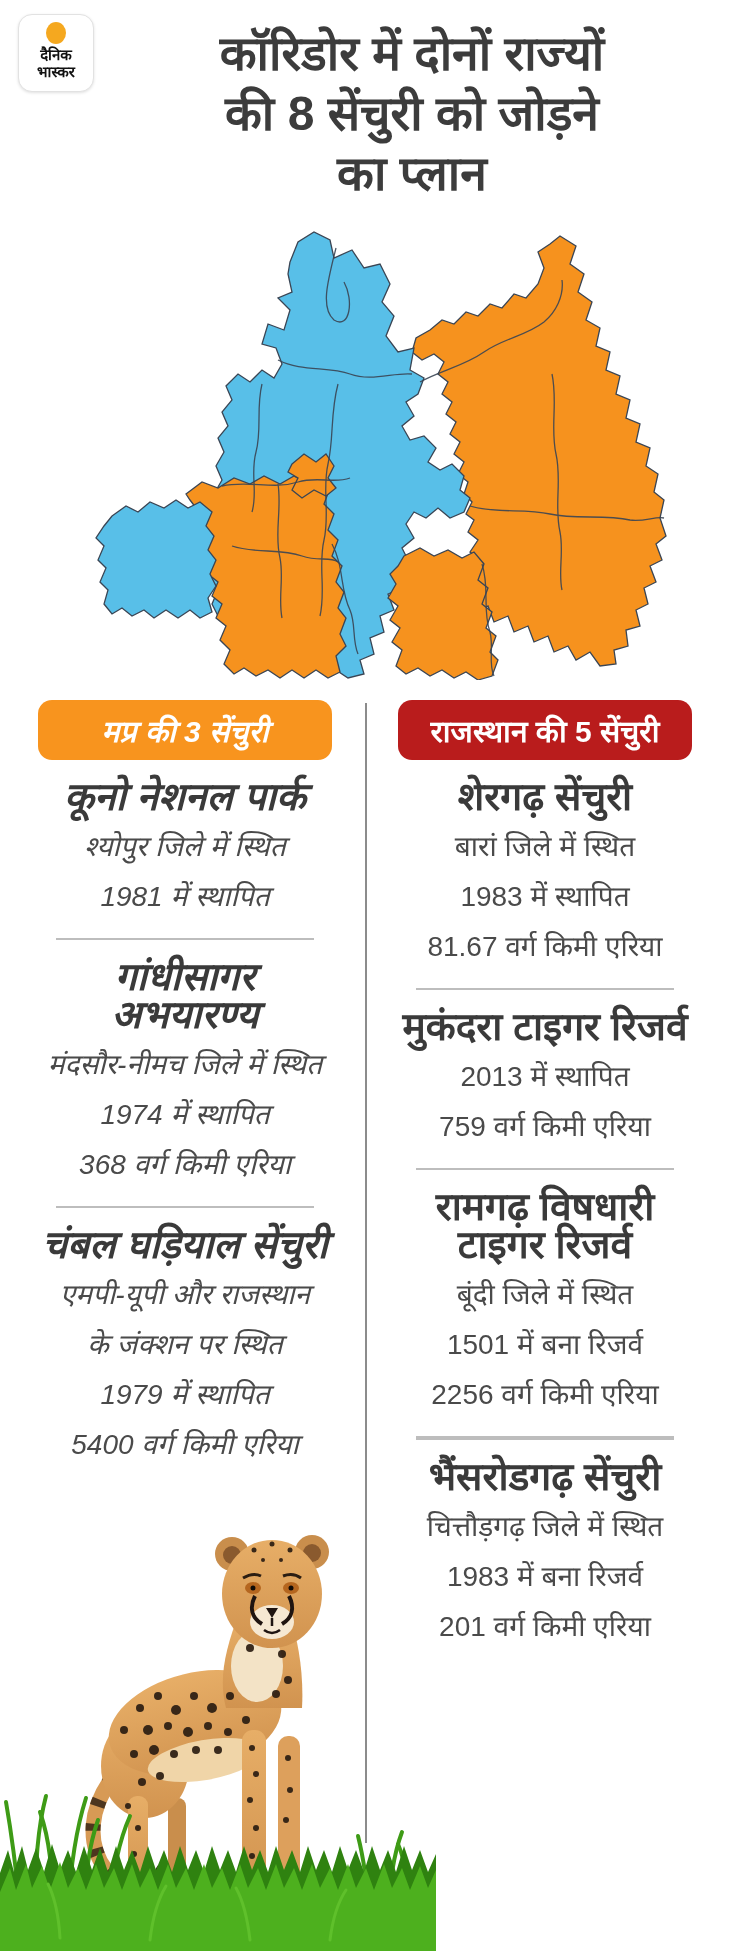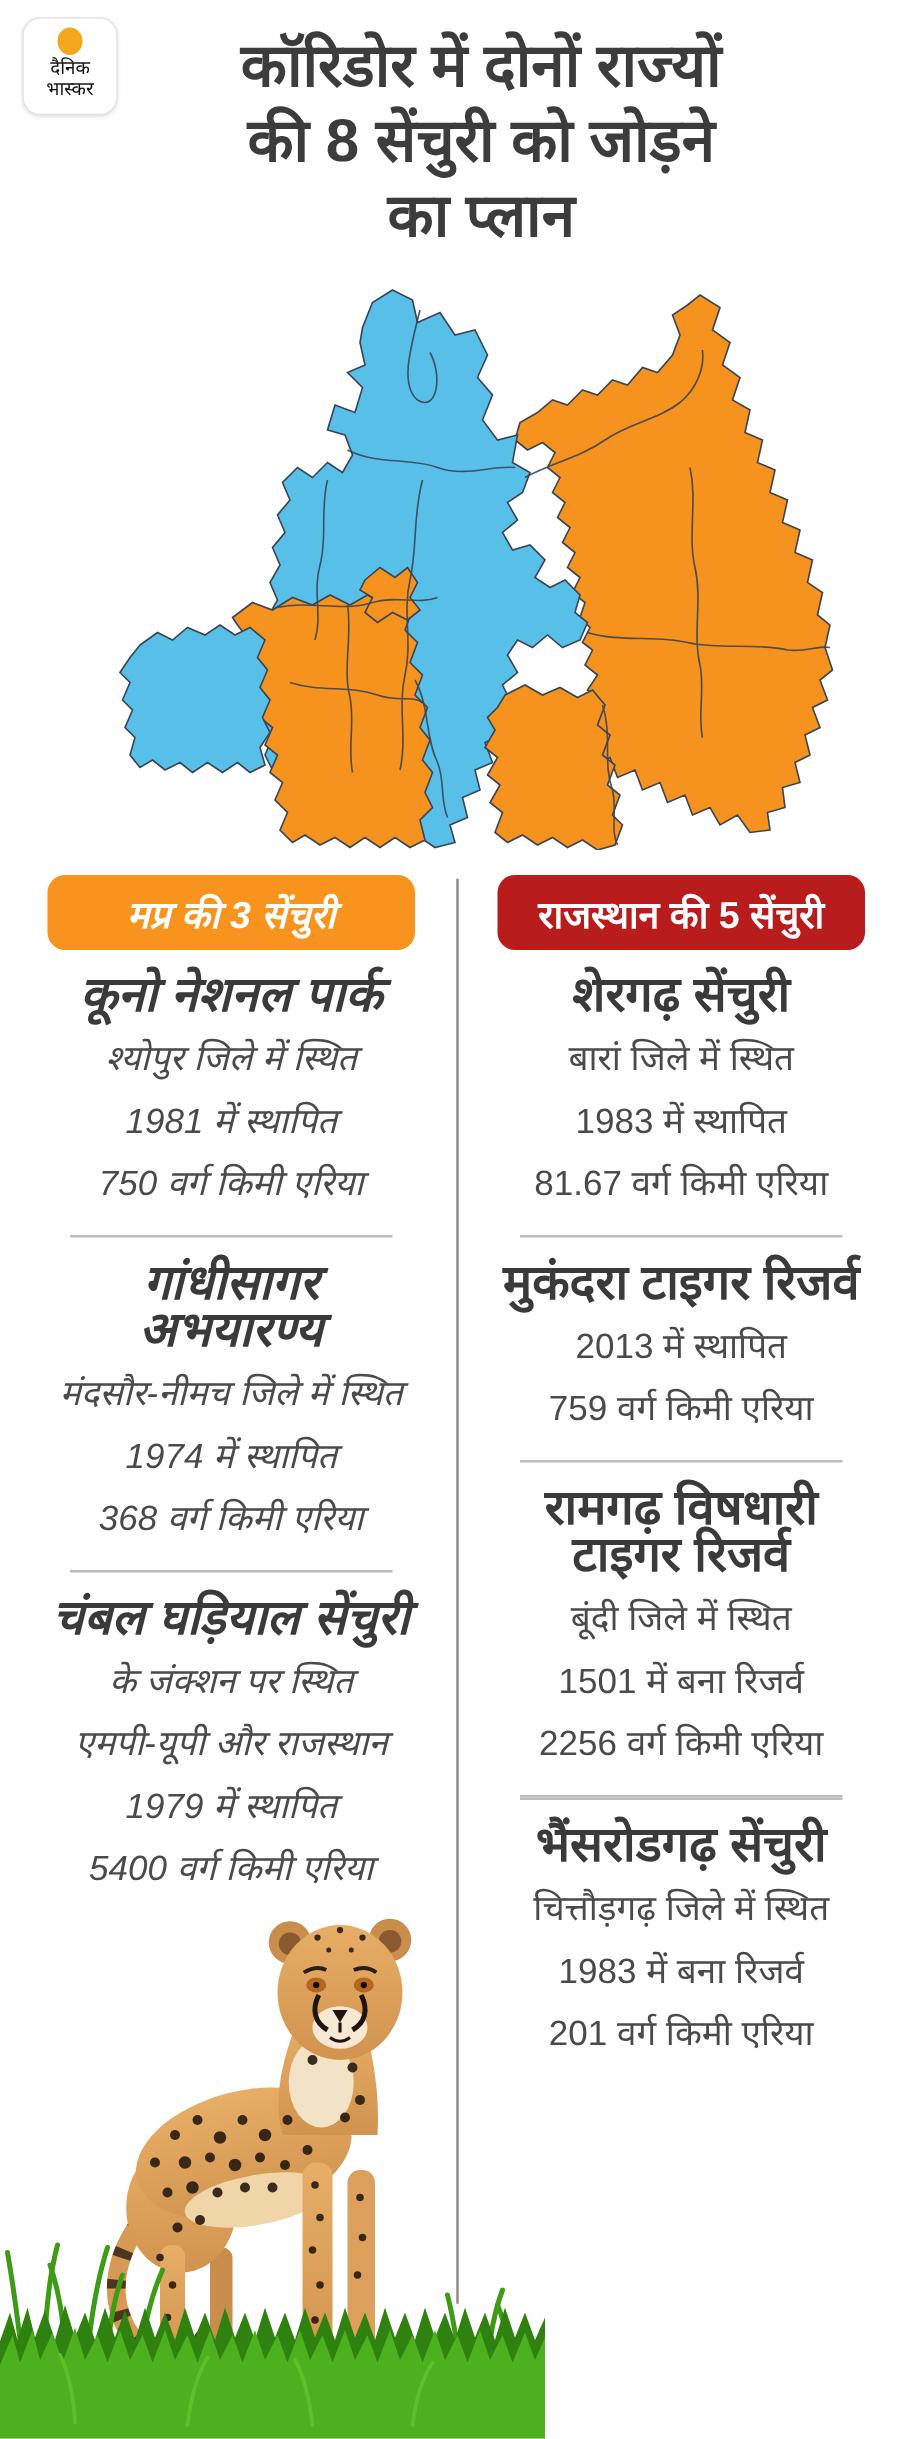--- a/index.html
+++ b/index.html
@@ -4,24 +4,24 @@
 <style>
   html,body{margin:0;padding:0;background:#ffffff;}
   body{font-family:"Liberation Sans","DejaVu Sans",sans-serif;}
   #page{position:relative;width:730px;height:1951px;background:#ffffff;overflow:hidden;}
 
   
   .logo{position:absolute;left:18px;top:14px;width:74px;height:76px;background:#fff;
         border:1px solid #e2e2e2;border-radius:14px;box-shadow:0 1px 3px rgba(0,0,0,.12);
         text-align:center;}
   .logo-sun{width:20px;height:22px;border-radius:50%;background:#F5A81F;margin:7px auto 2px;}
-  .logo-text{font-size:15px;line-height:17px;font-weight:normal;color:#111;}
-
-  
-  .title{position:absolute;left:80px;top:24px;width:610px;text-align:center;
+  .logo-text{font-size:15px;line-height:17px;font-weight:bold;color:#111;}
+
+  
+  .title{position:absolute;left:107px;top:24px;width:610px;text-align:center;
          font-weight:800;color:#3c3c3c;font-size:48px;line-height:60px;}
 
   
   .map{position:absolute;left:82px;top:224px;width:585px;height:456px;}
 
   
   .vdivider{position:absolute;left:365px;top:703px;width:2px;height:1140px;background:#8c8c8c;}
   .col{position:absolute;top:700px;width:294px;text-align:center;}
   .col-left{left:38px;font-style:italic;}
   .col-right{left:398px;}
@@ -88,34 +88,33 @@
   </svg>
 
   <div class="vdivider"></div>
 
   <div class="col col-left">
     <div class="pill pill-orange">मप्र की 3 सेंचुरी</div>
     <div class="sec">
       <div class="sec-title">कूनो नेशनल पार्क</div>
       <div class="sec-line">श्योपुर जिले में  स्थित</div>
       <div class="sec-line">1981 में स्थापित</div>
-      <div class="sec-line">750 वर्ग किमी एरिया</div>
     </div>
     <div class="hdivider"></div>
     <div class="sec">
       <div class="sec-title">गांधीसागर अभयारण्य</div>
       <div class="sec-line">मंदसौर-नीमच जिले में स्थित</div>
       <div class="sec-line">1974 में स्थापित</div>
       <div class="sec-line">368 वर्ग किमी एरिया</div>
     </div>
     <div class="hdivider"></div>
     <div class="sec">
       <div class="sec-title">चंबल घड़ियाल सेंचुरी</div>
+      <div class="sec-line">एमपी-यूपी और राजस्थान</div>
       <div class="sec-line">के जंक्शन पर स्थित</div>
-      <div class="sec-line">एमपी-यूपी और राजस्थान</div>
       <div class="sec-line">1979 में स्थापित</div>
       <div class="sec-line">5400 वर्ग किमी एरिया</div>
     </div>
   </div>
 
   <div class="col col-right">
     <div class="pill pill-blue">राजस्थान की 5 सेंचुरी</div>
     <div class="sec">
       <div class="sec-title">शेरगढ़ सेंचुरी</div>
       <div class="sec-line">बारां जिले में  स्थित</div>

